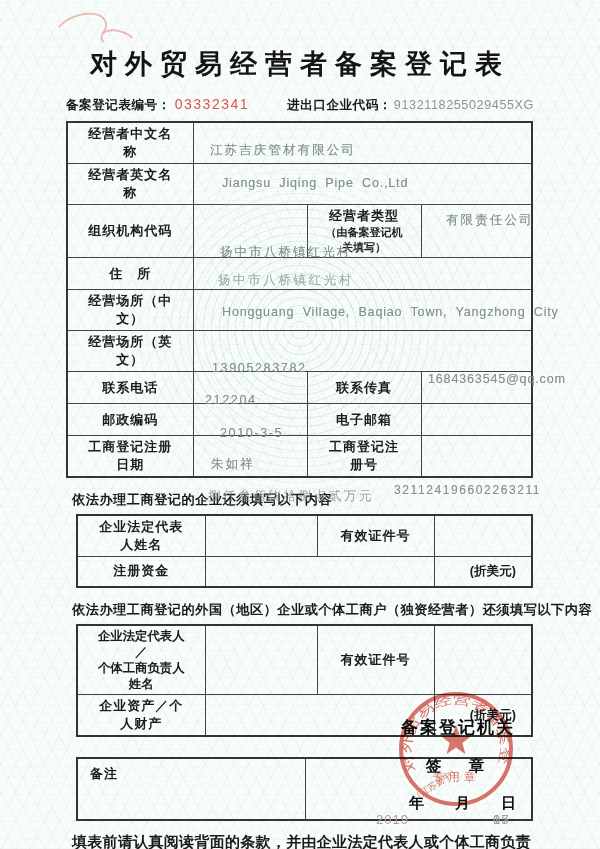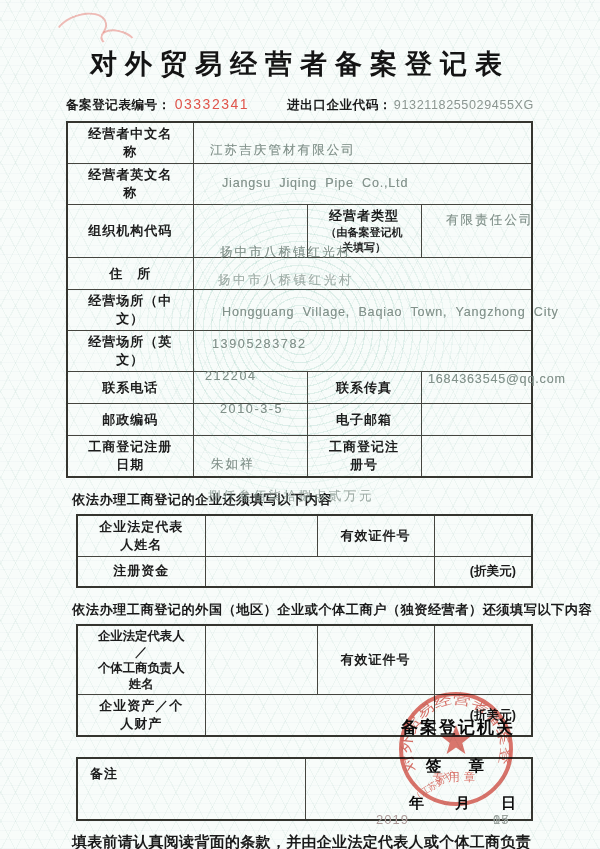--- a/index.html
+++ b/index.html
@@ -54,21 +54,21 @@
 
   table.remarks{ margin:20px 0 0 76px; width:457px; }
   table.remarks td{ height:62px; vertical-align:top; }
   table.remarks td.label{ text-align:left; padding:6px 0 0 12px; }
 
   .footer-note{ margin:12px 60px 0 72px; font-size:15px; font-weight:bold; letter-spacing:.3px; }
 
   .val{ position:absolute; color:#7d8d86; font-size:12.6px; letter-spacing:2px;
         white-space:nowrap; opacity:.95; text-shadow:0 0 .6px rgba(125,141,134,.5); z-index:3; }
   .val.en{ letter-spacing:.8px; word-spacing:4px; }
-  .val.num{ letter-spacing:1.6px; }
+  .val.num{ letter-spacing:1.6px;margin-top:24px; }
   .val.dash{ font-size:10px; letter-spacing:0; opacity:.55; }
   .val.faint{ opacity:.7; letter-spacing:2.5px; }
 
   .stamp{ position:absolute; left:394px; top:687px; width:124px; height:124px;
           opacity:.9; mix-blend-mode:multiply; z-index:4; }
   .blk{ position:absolute; color:#0a0a0a; font-weight:bold; z-index:5; }
   .authority{ left:378px; top:716px; width:160px; text-align:center; font-size:17px; letter-spacing:2px; }
   .seal-label{ left:378px; top:756px; width:160px; text-align:center; font-size:15.5px; letter-spacing:6px; }
   .ymd{ font-size:15px; }
   .y-l{ left:409px; top:794px; } .m-l{ left:455px; top:794px; } .d-l{ left:501px; top:794px; }
@@ -221,20 +221,21 @@
   <span class="val dash" style="left:223px; top:199px;">────────</span>
   <span class="val" style="left:446px; top:212px;">有限责任公司</span>
   <span class="val" style="left:220px; top:244px;">扬中市八桥镇红光村</span>
   <span class="val faint" style="left:218px; top:272px;">扬中市八桥镇红光村</span>
   <span class="val en" style="left:222px; top:305px;">Hongguang Village, Baqiao Town, Yangzhong City</span>
   <span class="val num" style="left:212px; top:337px;">13905283782</span>
   <span class="val num" style="left:205px; top:369px;">212204</span>
   <span class="val en" style="left:428px; top:372px;">1684363545@qq.com</span>
   <span class="val num" style="left:220px; top:402px;">2010-3-5</span>
   <span class="val" style="left:211px; top:456px;">朱如祥</span>
+  <span class="val num" style="left:394px; top:459px; font-size:12px;">321124196602263211</span>
   <span class="val faint" style="left:208px; top:488px;">捌仟叁佰柒拾捌点贰万元</span>
 
   <svg class="stamp" viewBox="0 0 124 124">
     <circle cx="62" cy="62" r="55" fill="none" stroke="#d8584e" stroke-width="4" opacity=".92"></circle>
     <polygon points="62,38 65.9,48.7 77.2,49.1 68.3,56 71.4,66.9 62,60.6 52.6,66.9 55.7,56 46.8,49.1 58.1,48.7" fill="#d8584e" opacity=".9"></polygon>
     <defs>
         <path id="ringPath" d="M 22.3 83.1 A 45 45 0 1 1 101.7 83.1" fill="none"></path>
       </defs>
     <text font-size="13" fill="#d8584e" opacity=".95">
       <textPath href="#ringPath" textLength="196" lengthAdjust="spacingAndGlyphs">对外贸易经营者备案登记</textPath>

